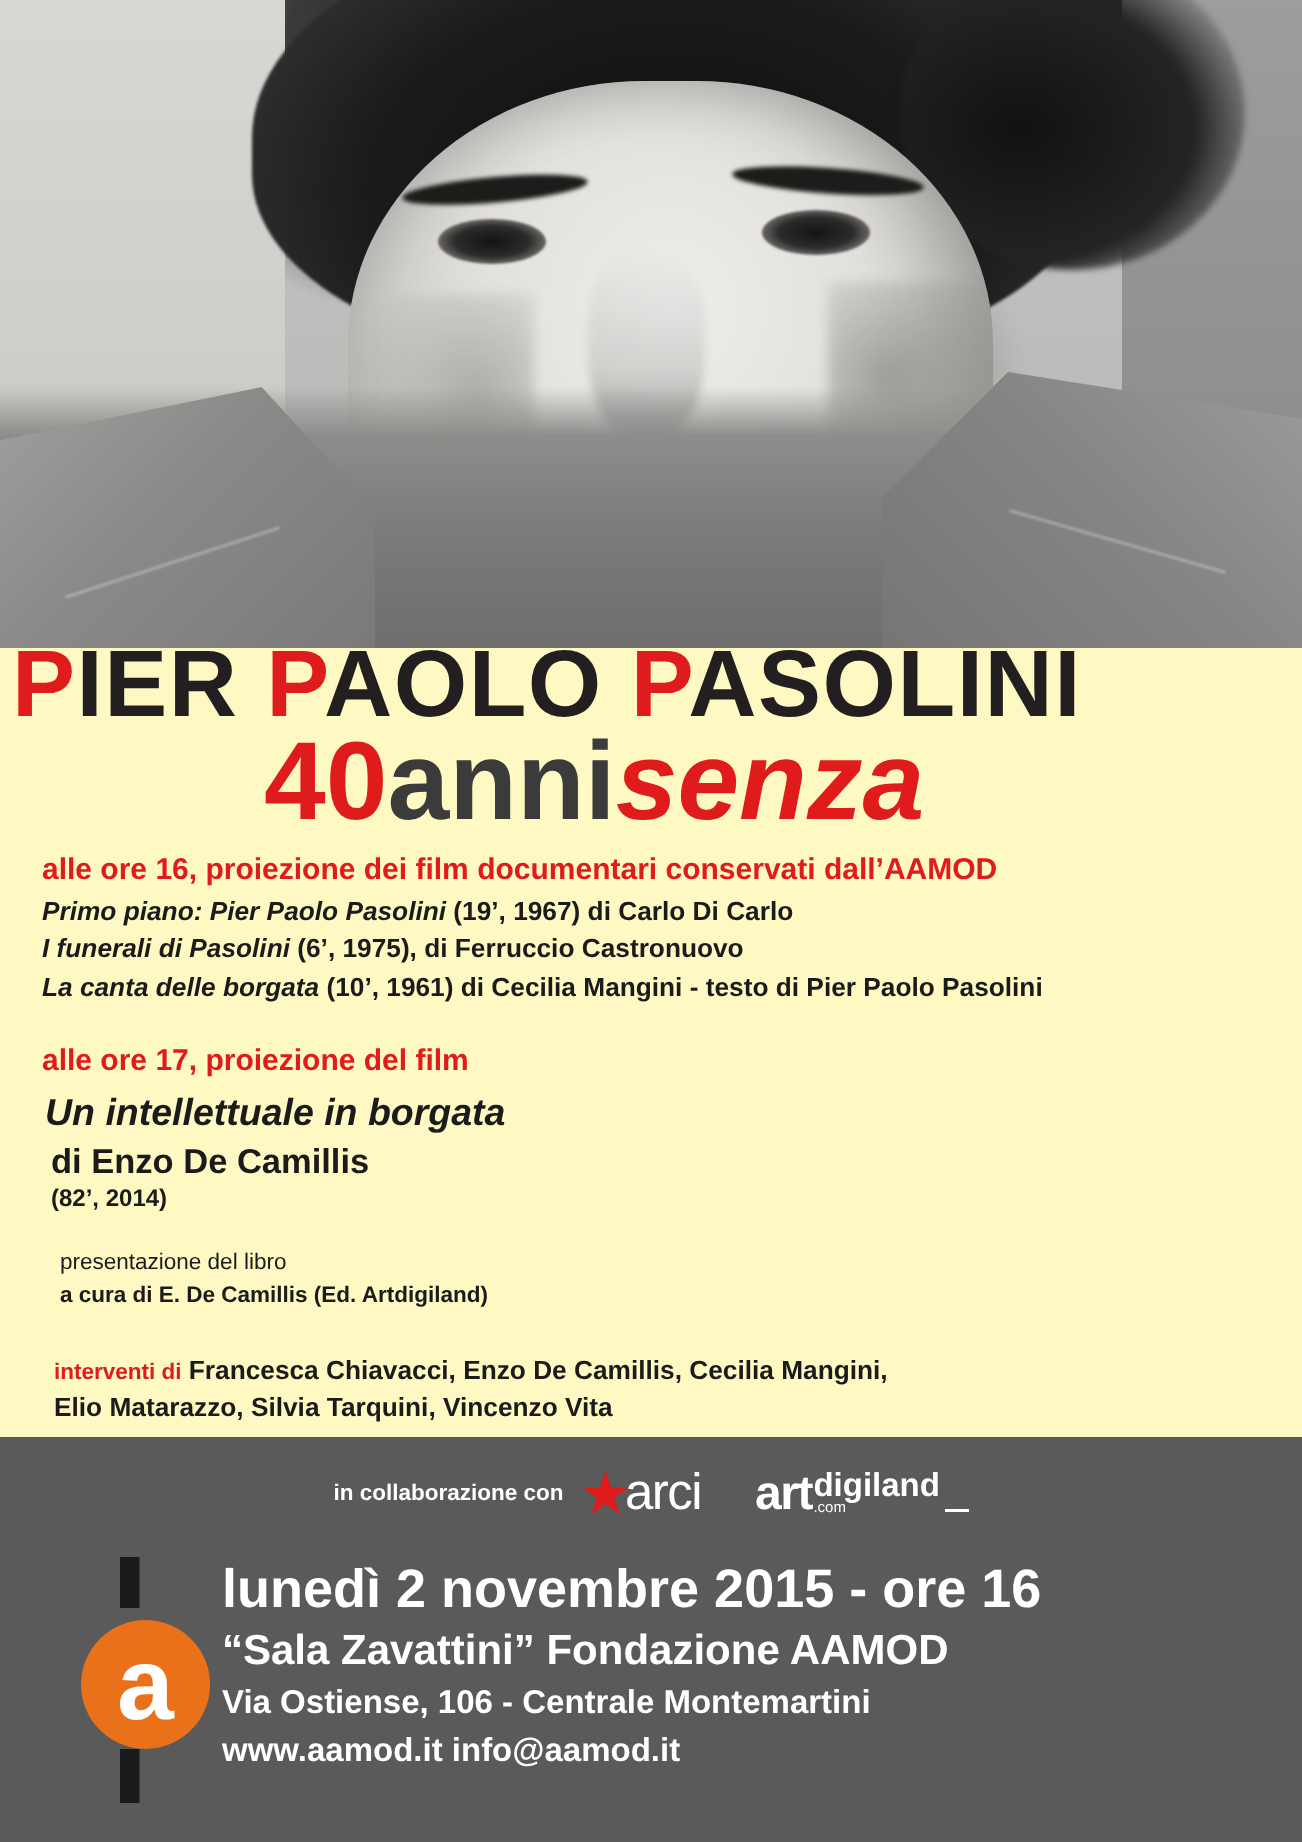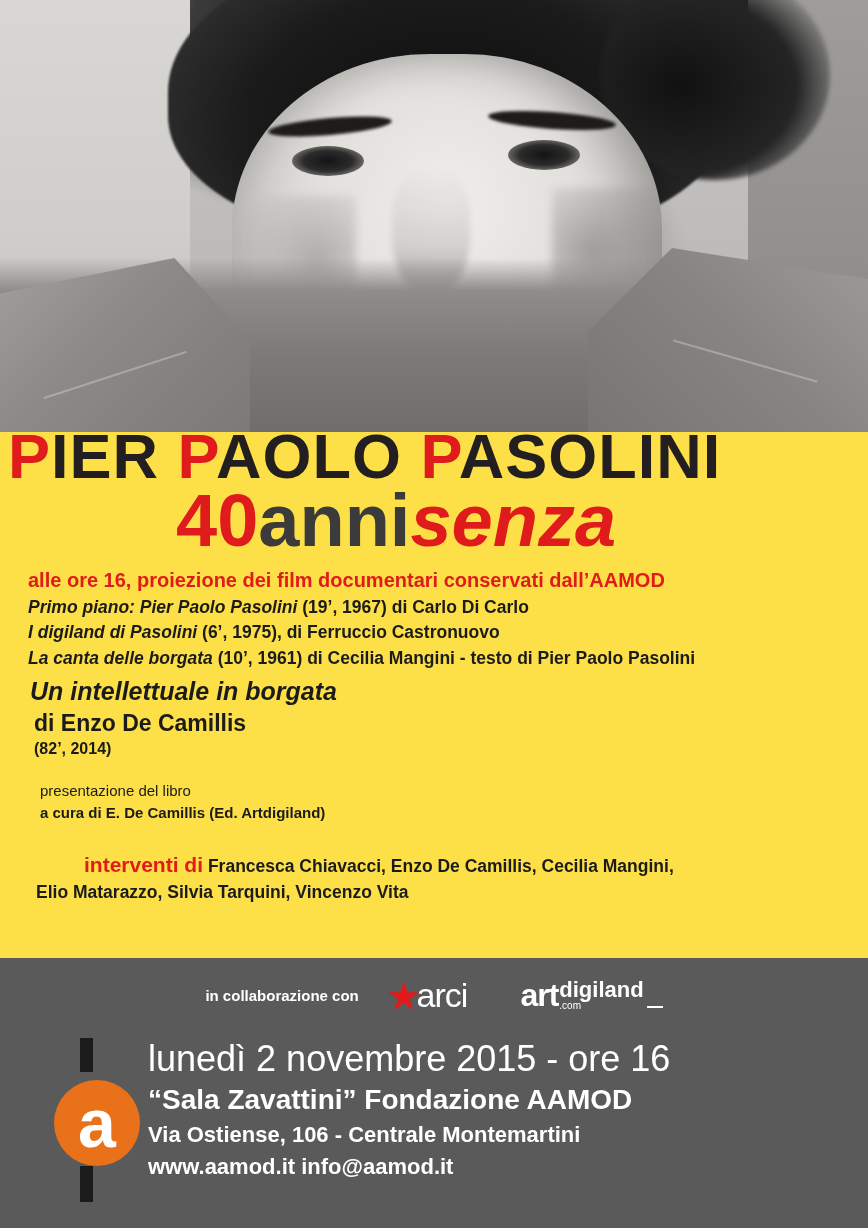--- a/index.html
+++ b/index.html
@@ -12,21 +12,21 @@
     height: 1228px;
     font-family: "Liberation Sans", sans-serif;
     overflow: hidden;
     position: relative;
   }
 
   .poster {
     position: relative;
     width: 868px;
     height: 1228px;
-    background: #fde047;
+    background: #fef9c3;
     overflow: hidden;
   }
 
   
   .photo {
     position: absolute;
     left: 0;
     top: 0;
     width: 868px;
     height: 432px;
@@ -246,21 +246,21 @@
     background: #5a5a5a;
     color: #ffffff;
   }
   .collab {
     position: absolute;
     left: 0; top: 18px;
     width: 868px;
     display: flex;
     align-items: center;
     justify-content: center;
-    gap: 27px;
+    gap: 10px;
   }
   .collab-label {
     font-size: 15px;
     font-weight: bold;
     color: #ffffff;
   }
   .arci {
     display: flex;
     align-items: center;
     gap: 1px;
@@ -355,21 +355,21 @@
   }
 
   .event {
     position: absolute;
     left: 148px;
     top: 80px;
     width: 700px;
   }
   .event-date {
     font-size: 36px;
-    font-weight: normal;
+    font-weight: bold;
     line-height: 42px;
     white-space: nowrap;
   }
   .event-venue {
     font-size: 28px;
     font-weight: bold;
     line-height: 36px;
     margin-top: 2px;
     white-space: nowrap;
   }
@@ -426,33 +426,34 @@
     <div class="title-line1"><span class="red">P</span><span>IER </span><span class="red">P</span><span>AOLO </span><span class="red">P</span><span>ASOLINI</span></div>
     <div class="title-line2"><span class="num">40</span><span class="anni">anni</span><span class="senza">senza</span></div>
   </div>
 
   <div class="program">
 
     <div class="row ml28 p-red">alle ore 16,  proiezione dei film documentari conservati dall’AAMOD</div>
 
     <div class="row ml28 f17"><span class="bold ital">Primo piano: Pier Paolo Pasolini</span><span class="bold"> (19’, 1967) di Carlo Di Carlo</span></div>
 
-    <div class="row ml28 f17"><span class="bold ital">I digiland di Pasolini</span><span class="bold"> (6’, 1975), di Ferruccio Castronuovo</span></div>
+    <div class="row ml28 f17"><span class="bold ital">I funerali di Pasolini</span><span class="bold"> (6’, 1975), di Ferruccio Castronuovo</span></div>
 
     <div class="row ml28 f17"><span class="bold ital">La canta delle borgata</span><span class="bold"> (10’, 1961) di Cecilia Mangini - testo di Pier Paolo Pasolini</span></div>
 
+    <div class="row ml28 p-red" style="margin-top:22px;">alle ore 17,  proiezione del film</div>
 
     <div class="sec2-title">Un intellettuale in borgata</div>
     <div class="sec2-dir">di Enzo De Camillis</div>
     <div class="sec2-dur">(82’, 2014)</div>
 
     <div class="row ml40 f15" style="margin-top:22px;">presentazione del libro</div>
     <div class="row ml40 f15 bold">a cura di E. De Camillis (Ed. Artdigiland)</div>
 
-    <div class="row ml36 f17" style="margin-top:26px;"><span class="p-red" style="font-size:21px;margin-left:48px;">interventi di</span><span class="bold"> Francesca Chiavacci, Enzo De Camillis,  Cecilia Mangini,</span></div>
+    <div class="row ml36 f17" style="margin-top:26px;"><span class="p-red" style="font-size:15px;">interventi di</span><span class="bold"> Francesca Chiavacci, Enzo De Camillis,  Cecilia Mangini,</span></div>
     <div class="row ml36 f17 bold">Elio Matarazzo, Silvia Tarquini, Vincenzo Vita</div>
   </div>
 
   <div class="footer">
 
     <div class="collab">
       <span class="collab-label">in collaborazione con</span>
 
       <span class="arci">
         <span class="arci-star">★</span>

